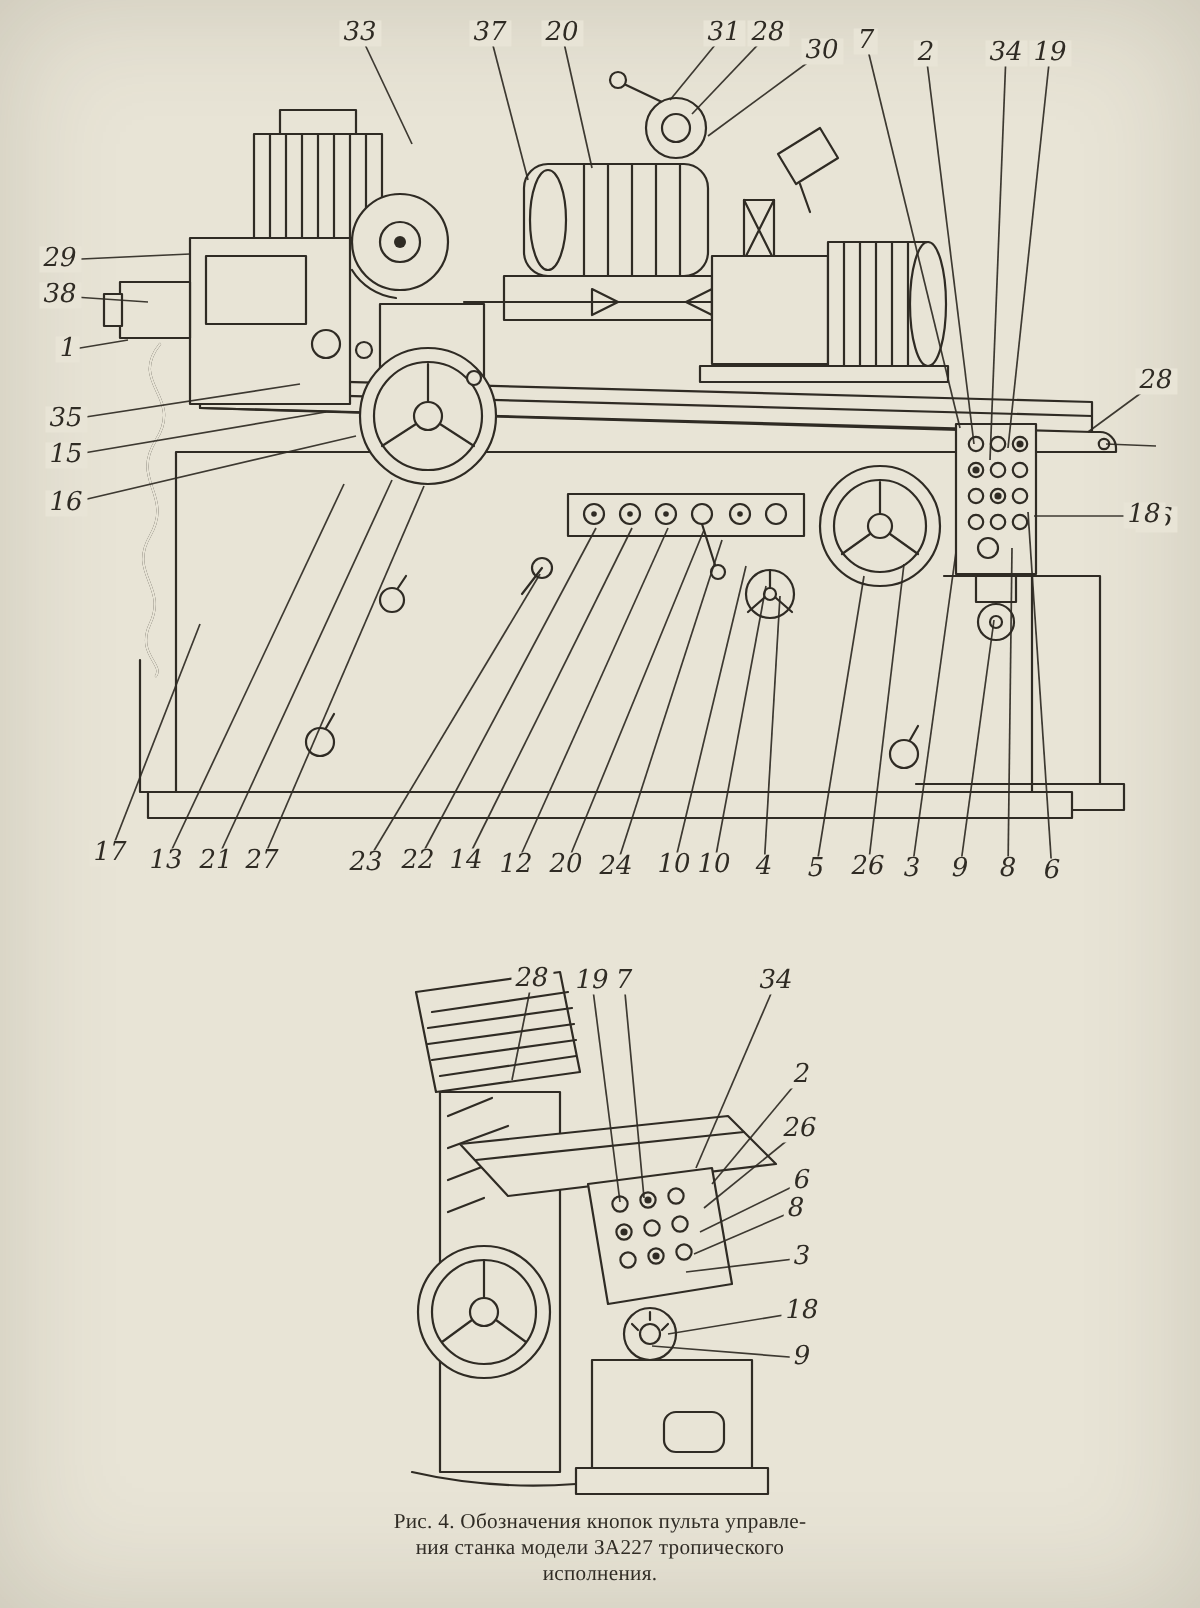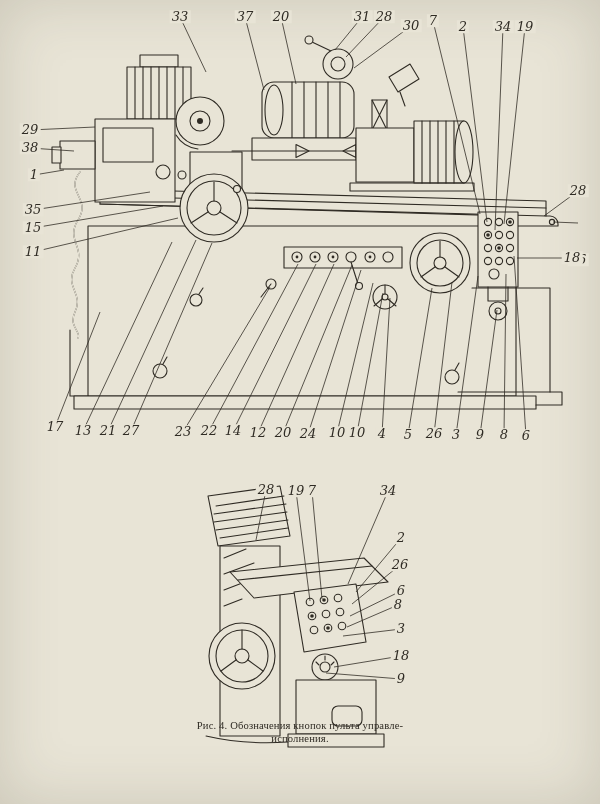--- a/index.html
+++ b/index.html
@@ -30,21 +30,21 @@
   .callout{
     position:absolute;transform:translate(-50%,-52%);
     font:italic 13px "DejaVu Serif",serif;line-height:1;
     background:var(--paper);padding:0 2px;white-space:nowrap;
   }
   .caption{
     position:absolute;left:0;width:100%;text-align:center;
     font-size:10.6px;letter-spacing:.15px;line-height:13px;
   }
   #cap3{top:451px;}
-  #cap4{top:719px;}
+  #cap4{top:755px;}
   .caption .ln{display:block;}
 </style>
 </head>
 <body>
 
 <div class="page">
 
   <div class="fig" id="fig3">
     <svg class="art" viewBox="0 0 600 445" aria-hidden="true">
       <g>
@@ -220,21 +220,21 @@
         <span class="callout" style="left: 411px; top: 26px;">30</span>
         <span class="callout" style="left: 433px; top: 21px;">7</span>
         <span class="callout" style="left: 463px; top: 27px;">2</span>
         <span class="callout" style="left: 503px; top: 27px;">34</span>
         <span class="callout" style="left: 525px; top: 27px;">19</span>
         <span class="callout" style="left: 30px; top: 130px;">29</span>
         <span class="callout" style="left: 30px; top: 148px;">38</span>
         <span class="callout" style="left: 34px; top: 175px;">1</span>
         <span class="callout" style="left: 33px; top: 210px;">35</span>
         <span class="callout" style="left: 33px; top: 228px;">15</span>
-        <span class="callout" style="left: 33px; top: 252px;">11</span>
+        <span class="callout" style="left: 33px; top: 252px;">16</span>
         <span class="callout" style="left: 578px; top: 191px;">28</span>
         <span class="callout" style="left: 578px; top: 223px; margin-top: 37px;">36</span>
         <span class="callout" style="left: 572px; top: 258px;">18</span>
         <span class="callout" style="left: 55px; top: 427px;">17</span>
         <span class="callout" style="left: 83px; top: 431px;">13</span>
         <span class="callout" style="left: 108px; top: 431px;">21</span>
         <span class="callout" style="left: 131px; top: 431px;">27</span>
         <span class="callout" style="left: 183px; top: 432px;">23</span>
         <span class="callout" style="left: 209px; top: 431px;">22</span>
         <span class="callout" style="left: 233px; top: 431px;">14</span>
@@ -320,16 +320,17 @@
         <span class="callout" style="left: 401px; top: 111px;">6</span>
         <span class="callout" style="left: 398px; top: 125px;">8</span>
         <span class="callout" style="left: 401px; top: 149px;">3</span>
         <span class="callout" style="left: 401px; top: 176px;">18</span>
         <span class="callout" style="left: 401px; top: 199px;">9</span>
       </div>
   </div>
 
   <div class="caption" id="cap4">
     <span class="ln">Рис. 4. Обозначения кнопок пульта управле-</span>
+    <span class="ln">ния станка модели ЗА227 тропического</span>
     <span class="ln">исполнения.</span>
   </div>
 
 </div>
 
 </body></html>

